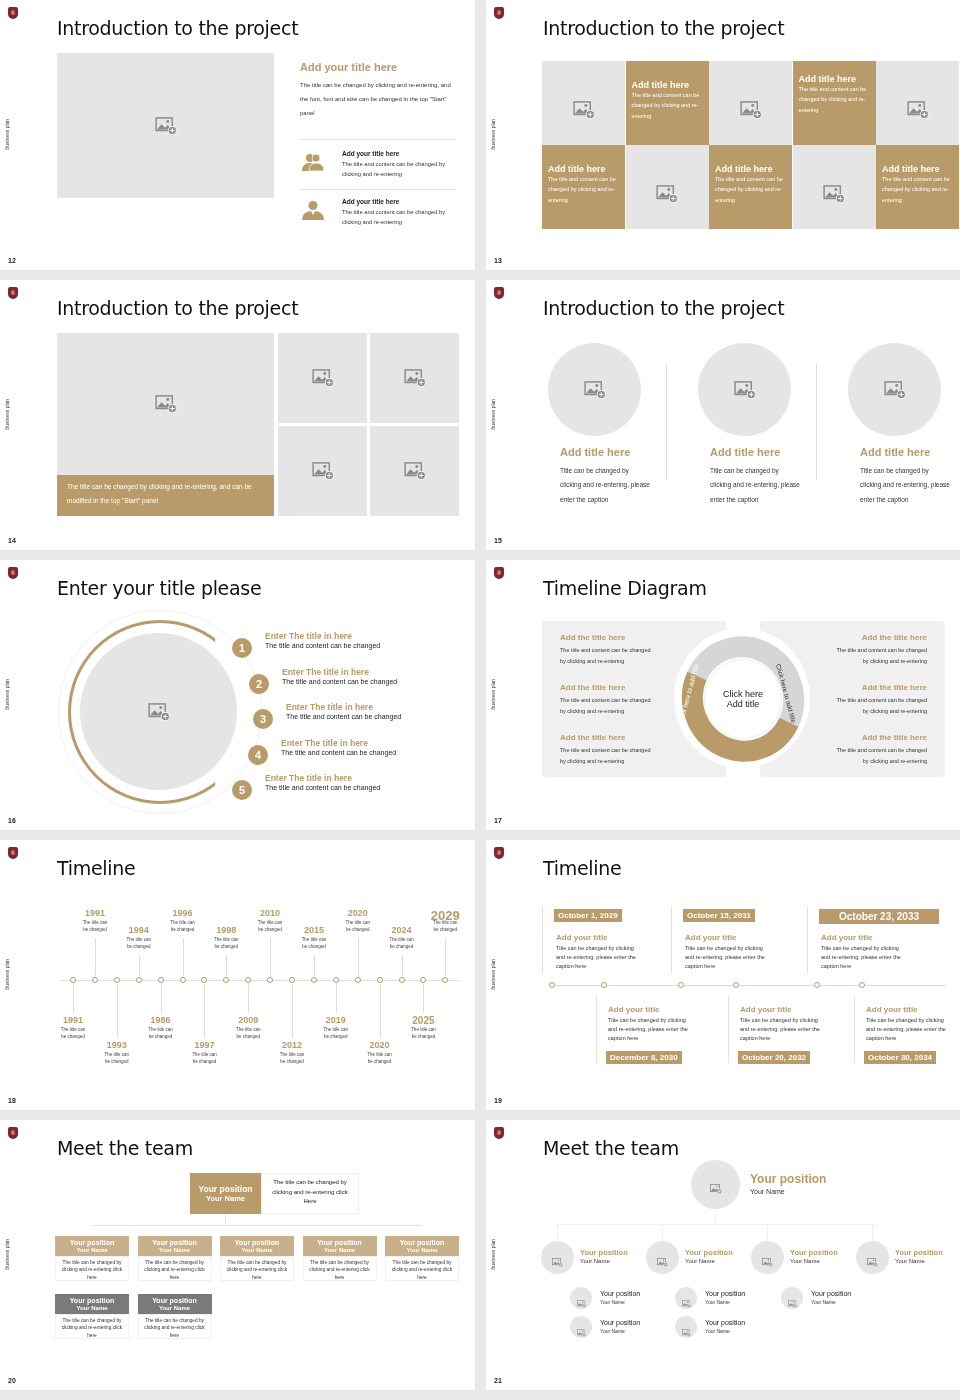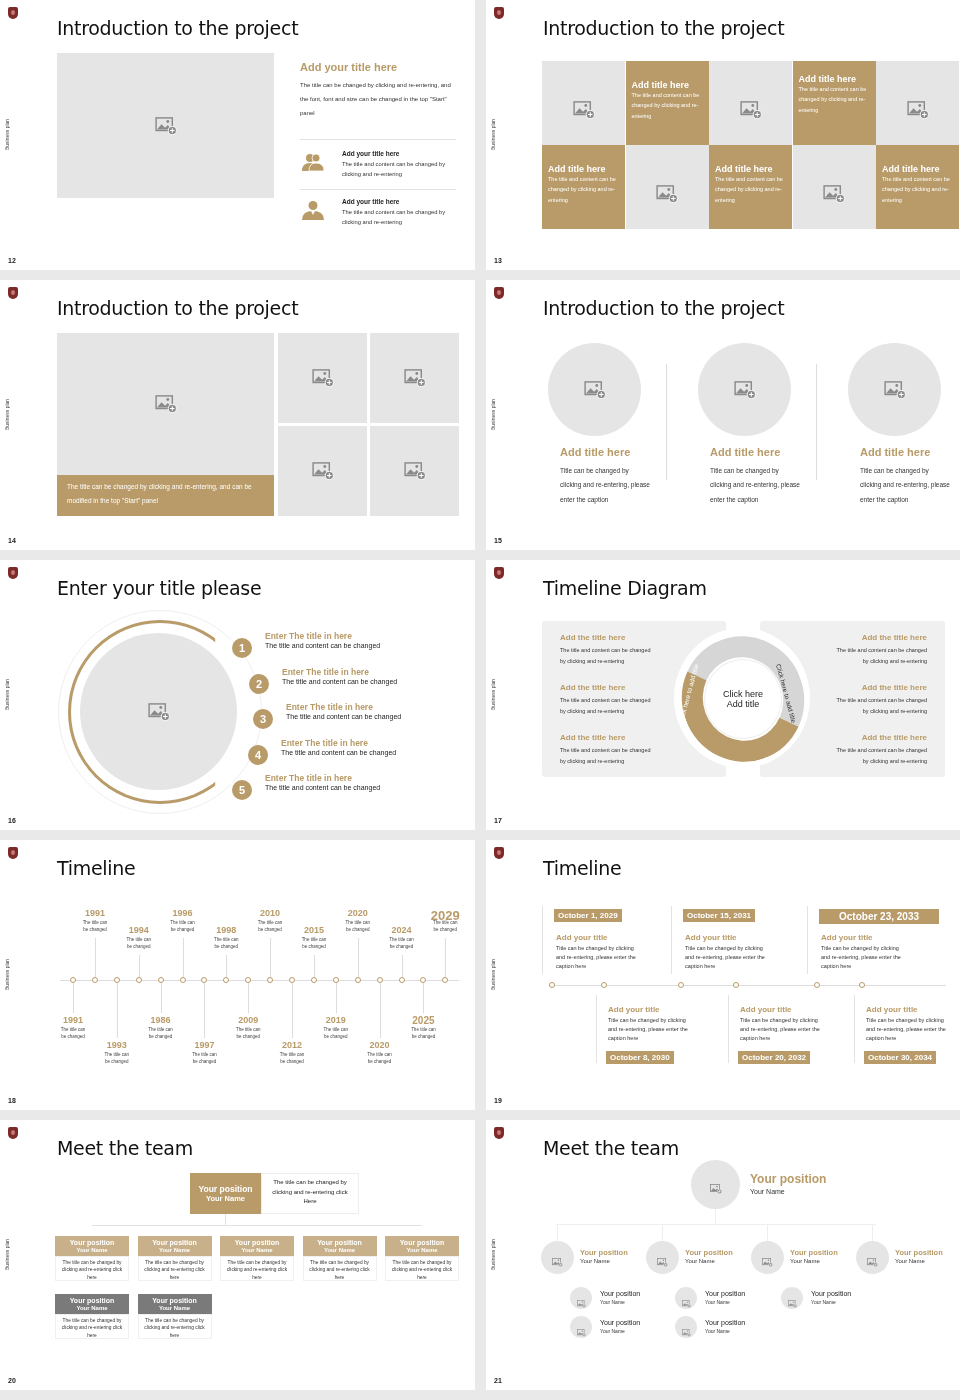--- a/index.html
+++ b/index.html
@@ -371,21 +371,21 @@
       <div class="abs" style="left: 65px; top: 145px; width: 395px; height: 1px; background: rgb(221, 221, 221);"></div>
       <div class="abs" style="left: 63px; top: 142px; width: 6px; height: 6px; border-radius: 50%; border: 1px solid rgb(184, 155, 104); background: rgb(255, 255, 255);"></div>
       <div class="abs" style="left: 56px; top: 66px; width: 1px; height: 68px; background: rgb(227, 227, 227);"></div>
       <div class="abs bg-gold" style="left: 68px; top: 69px; padding: 2px 4px; font-size: 8px; font-weight: bold; color: rgb(255, 255, 255); white-space: nowrap;">October 1, 2029</div>
       <div class="abs" style="left: 70px; top: 93px; font-size: 8px; font-weight: bold; color: rgb(184, 155, 104);">Add your title</div>
       <div class="abs" style="left: 70px; top: 104px; width: 88px; font-size: 5.5px; line-height: 1.6; color: rgb(51, 51, 51);">Title can be changed by clicking and re-entering, please enter the caption here</div>
       <div class="abs" style="left: 115px; top: 142px; width: 6px; height: 6px; border-radius: 50%; border: 1px solid rgb(184, 155, 104); background: rgb(255, 255, 255);"></div>
       <div class="abs" style="left: 110px; top: 155px; width: 1px; height: 68px; background: rgb(227, 227, 227);"></div>
       <div class="abs" style="left: 122px; top: 165px; font-size: 8px; font-weight: bold; color: rgb(184, 155, 104);">Add your title</div>
       <div class="abs" style="left: 122px; top: 176px; width: 88px; font-size: 5.5px; line-height: 1.6; color: rgb(51, 51, 51);">Title can be changed by clicking and re-entering, please enter the caption here</div>
-      <div class="abs bg-gold" style="left: 120px; top: 211px; padding: 2px 4px; font-size: 8px; font-weight: bold; color: rgb(255, 255, 255); white-space: nowrap;">October 8, 2030</div>
+      <div class="abs bg-gold" style="left: 120px; top: 211px; padding: 2px 4px; font-size: 8px; font-weight: bold; color: rgb(255, 255, 255); white-space: nowrap;">December 8, 2030</div>
       <div class="abs" style="left: 192px; top: 142px; width: 6px; height: 6px; border-radius: 50%; border: 1px solid rgb(184, 155, 104); background: rgb(255, 255, 255);"></div>
       <div class="abs" style="left: 185px; top: 66px; width: 1px; height: 68px; background: rgb(227, 227, 227);"></div>
       <div class="abs bg-gold" style="left: 197px; top: 69px; padding: 2px 4px; font-size: 8px; font-weight: bold; color: rgb(255, 255, 255); white-space: nowrap;">October 15, 2031</div>
       <div class="abs" style="left: 199px; top: 93px; font-size: 8px; font-weight: bold; color: rgb(184, 155, 104);">Add your title</div>
       <div class="abs" style="left: 199px; top: 104px; width: 88px; font-size: 5.5px; line-height: 1.6; color: rgb(51, 51, 51);">Title can be changed by clicking and re-entering, please enter the caption here</div>
       <div class="abs" style="left: 247px; top: 142px; width: 6px; height: 6px; border-radius: 50%; border: 1px solid rgb(184, 155, 104); background: rgb(255, 255, 255);"></div>
       <div class="abs" style="left: 242px; top: 155px; width: 1px; height: 68px; background: rgb(227, 227, 227);"></div>
       <div class="abs" style="left: 254px; top: 165px; font-size: 8px; font-weight: bold; color: rgb(184, 155, 104);">Add your title</div>
       <div class="abs" style="left: 254px; top: 176px; width: 88px; font-size: 5.5px; line-height: 1.6; color: rgb(51, 51, 51);">Title can be changed by clicking and re-entering, please enter the caption here</div>
       <div class="abs bg-gold" style="left: 252px; top: 211px; padding: 2px 4px; font-size: 8px; font-weight: bold; color: rgb(255, 255, 255); white-space: nowrap;">October 20, 2032</div>

